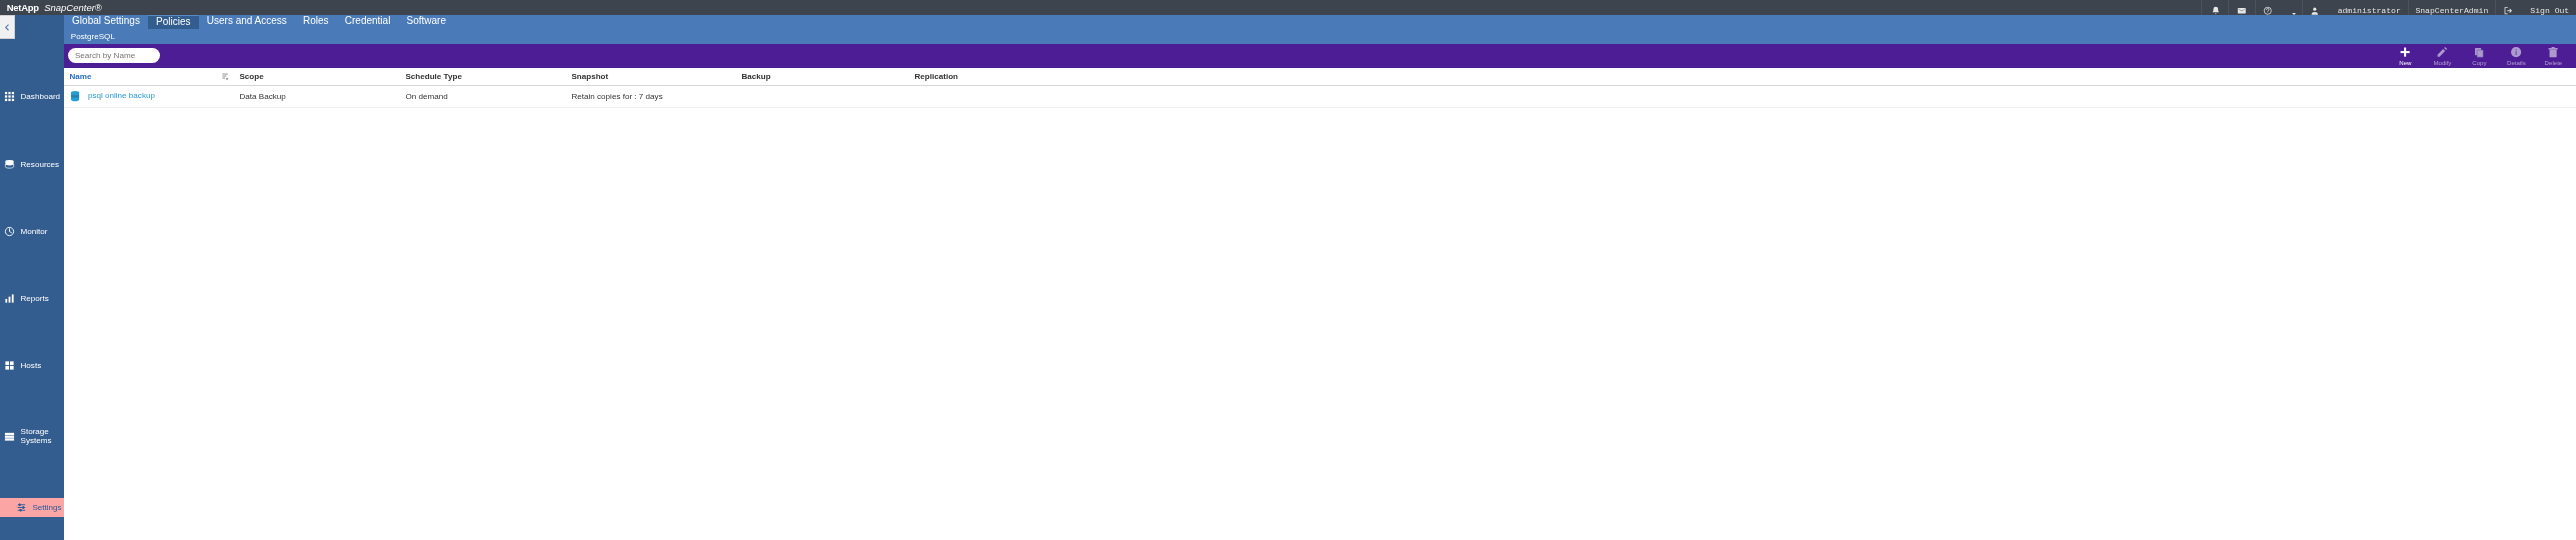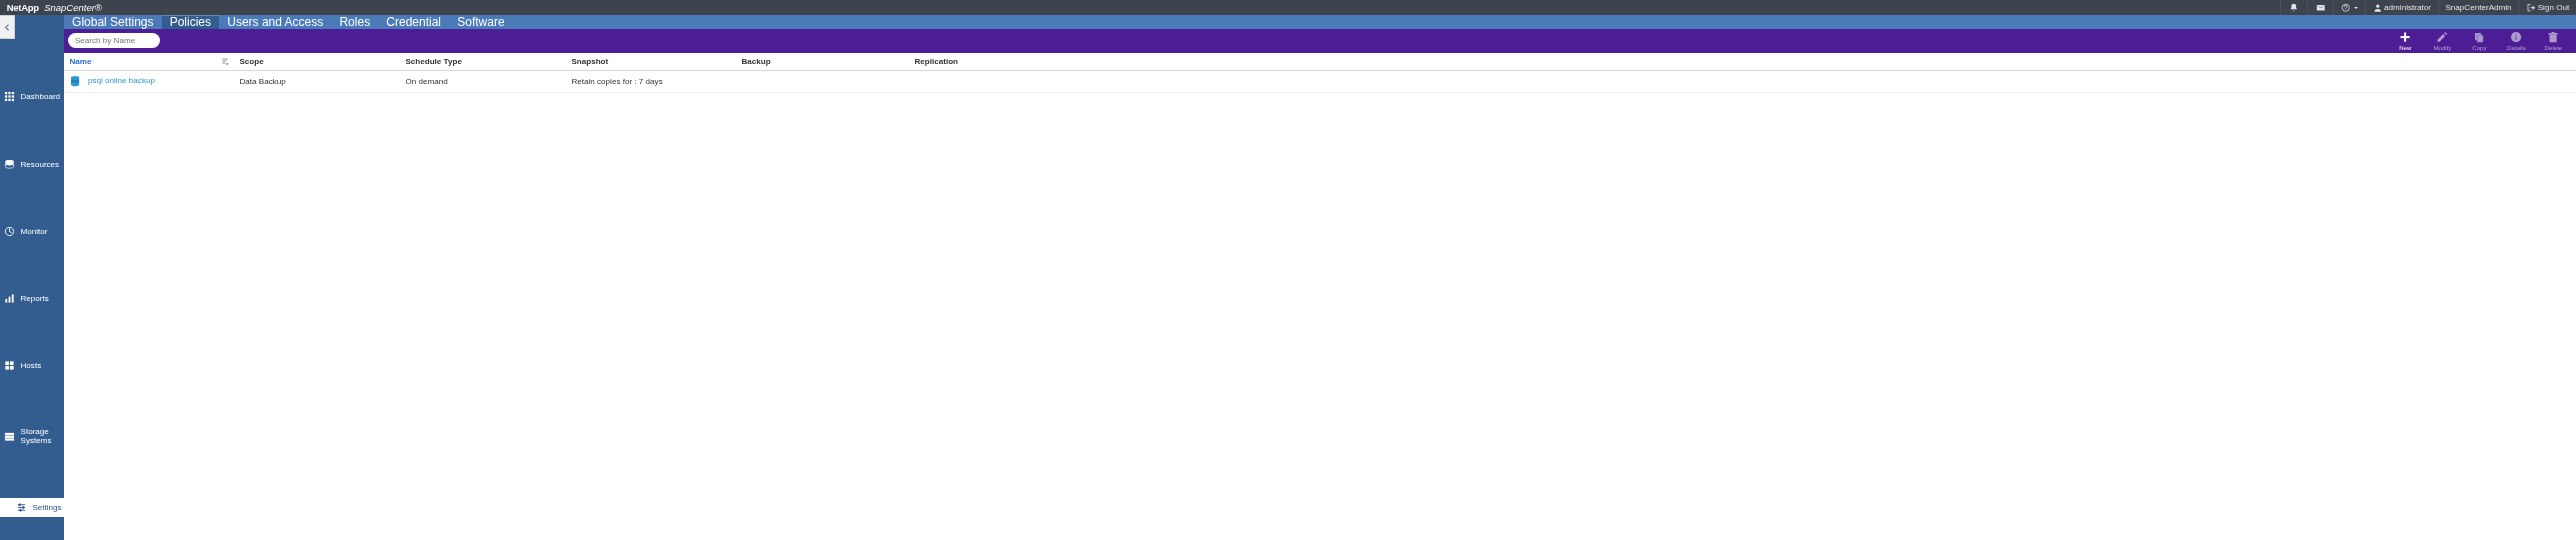--- a/index.html
+++ b/index.html
@@ -5,40 +5,40 @@
 * { margin: 0; padding: 0; box-sizing: border-box; }
 body { font-family: "Segoe UI", Arial, sans-serif; font-size: 8.8px; color: #333; background: #fff; overflow-x: hidden; }
 
 
 .topbar { background: #3d444d; color: #fff; height: 15px; display: flex; align-items: center; padding: 0 0 0 4.1px; }
 .logo { display: flex; align-items: center; gap: 2.7px; }
 .logo-n { font-weight: bold; font-size: 9.5px; display: flex; align-items: center; }
 .logo-netapp { font-weight: bold; font-size: 9.5px; letter-spacing: -0.3px; }
 .product { font-size: 9.5px; margin-left: 2.7px; font-style: italic; }
 .topbar-right { margin-left: auto; display: flex; align-items: center; height: 100%; }
-.topbar-item { padding: 0 6.8px; height: 100%; display: flex; align-items: center; cursor: pointer; border-left: 0.7px solid #4a525c; font-size: 8.1px; color: #e6e6e6; gap: 2px; }
+.topbar-item { padding: 0 6.8px; height: 100%; display: flex; align-items: flex-end; cursor: pointer; border-left: 0.7px solid #4a525c; font-size: 8.1px; color: #e6e6e6; gap: 18px; font-family: Liberation Mono, monospace; }
 .topbar-item.icon-only { padding: 0 8.1px; }
 .tri-down { width: 0; height: 0; border-left: 2px solid transparent; border-right: 2px solid transparent; border-top: 2.7px solid #e6e6e6; display: inline-block; margin-left: 1.4px; }
 
 .icon { display: inline-flex; width: 9.5px; height: 9.5px; }
 .icon svg { width: 100%; height: 100%; }
 
 
 .collapse-toggle { position: absolute; top: 15px; left: 0; width: 15px; height: 24.4px; background: #f1f1f1; border: 0.7px solid #d0d0d0; border-left: none; display: flex; align-items: center; justify-content: center; cursor: pointer; z-index: 10; }
 
 .page { display: flex; height: calc(541px - 15px); }
 .sidebar { width: 64px; background: #335c8f; color: #fff; padding-top: 24.4px; flex-shrink: 0; }
 .side-item { display: flex; align-items: center; gap: 5.4px; padding: 4.1px 4.1px; font-size: 8.1px; cursor: pointer; color: #fff; margin-top: 48px; }
 .side-item .icon { width: 11px; height: 11px; flex-shrink: 0; }
-.side-item.active { background: #ffffff; color: #2a5a9a; padding-left: 16px; }
+.side-item.active { background: #fca5a5; color: #2a5a9a; padding-left: 16px; }
 
 
 .content { flex: 1; display: flex; flex-direction: column; min-width: 0; }
 .tabs { background: #4a7ab7; display: flex; align-items: stretch; height: 13.6px; }
-.tab { color: #fff; font-size: 12px; padding: 0 8.1px; display: flex; align-items: center; cursor: pointer; }
+.tab { color: #fff; font-size: 10px; padding: 0 8.1px; display: flex; cursor: pointer; }
 .tab.active { background: #335c8f; border-top: 0.7px solid #5a89c4; }
 
 .subhead { background: #4a7ab7; color: #fff; font-size: 8.1px; padding: 2.7px 6.8px; height: 15px; display: flex; align-items: center; }
 
 .toolbar { background: #4c1d95; height: 24.4px; display: flex; align-items: center; padding: 0 4.1px; }
 .search { background: #fff; border-radius: 9.5px; height: 15px; width: 92px; padding: 0 6.8px; display: flex; align-items: center; }
 .search input { border: none; outline: none; width: 100%; font-size: 8.1px; color: #666; background: transparent; }
 .toolbar-actions { margin-left: auto; display: flex; gap: 0; }
 .act { width: 37px; display: flex; flex-direction: column; align-items: center; justify-content: center; color: #fff; cursor: pointer; padding: 1.4px 0; }
 .act.disabled { opacity: 0.55; cursor: default; }
@@ -237,20 +237,23 @@
           <span>Roles</span>
         </div>
       <div class="tab">
           <span>Credential</span>
         </div>
       <div class="tab">
           <span>Software</span>
         </div>
     </div>
 
+    <div class="subhead">
+      <span>PostgreSQL</span>
+    </div>
 
     <div class="toolbar">
       <div class="search">
         <input type="text" placeholder="Search by Name" style="">
       </div>
       <div class="toolbar-actions">
         <div class="act">
           <span class="icon">
               <svg viewBox="0 0 24 24" fill="#fff">
                 <rect x="10" y="3" width="4" height="18"></rect>

